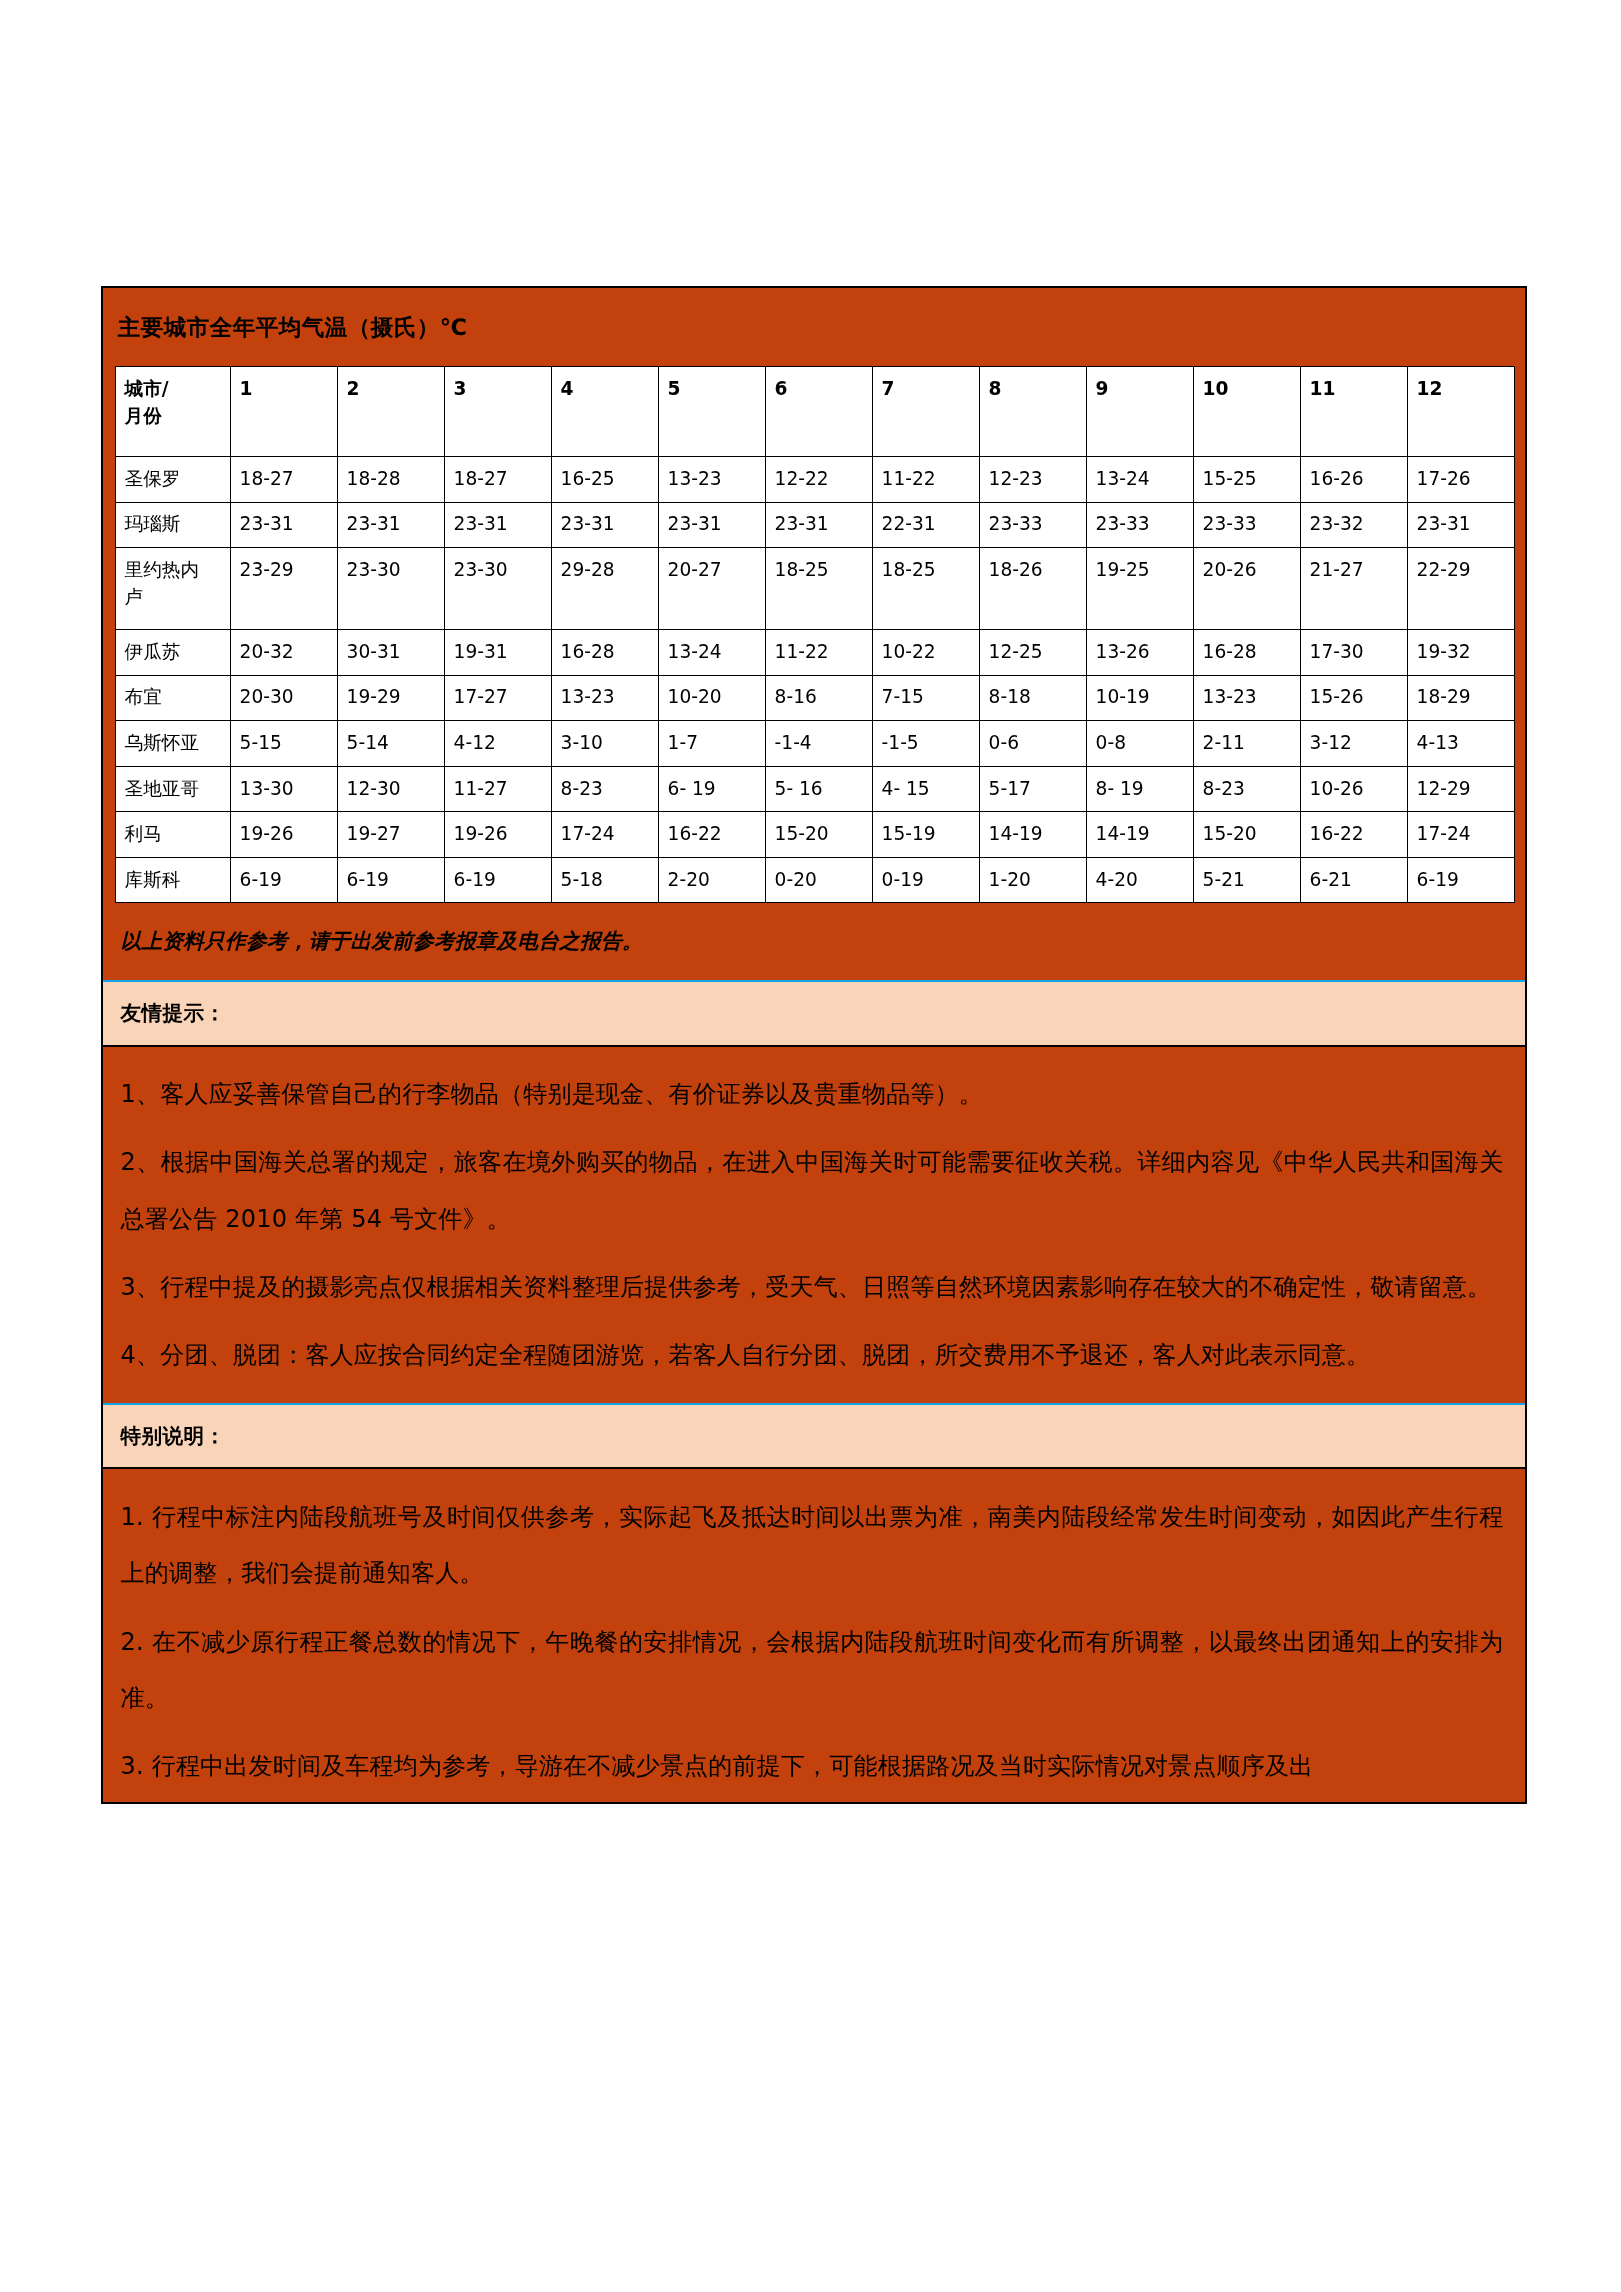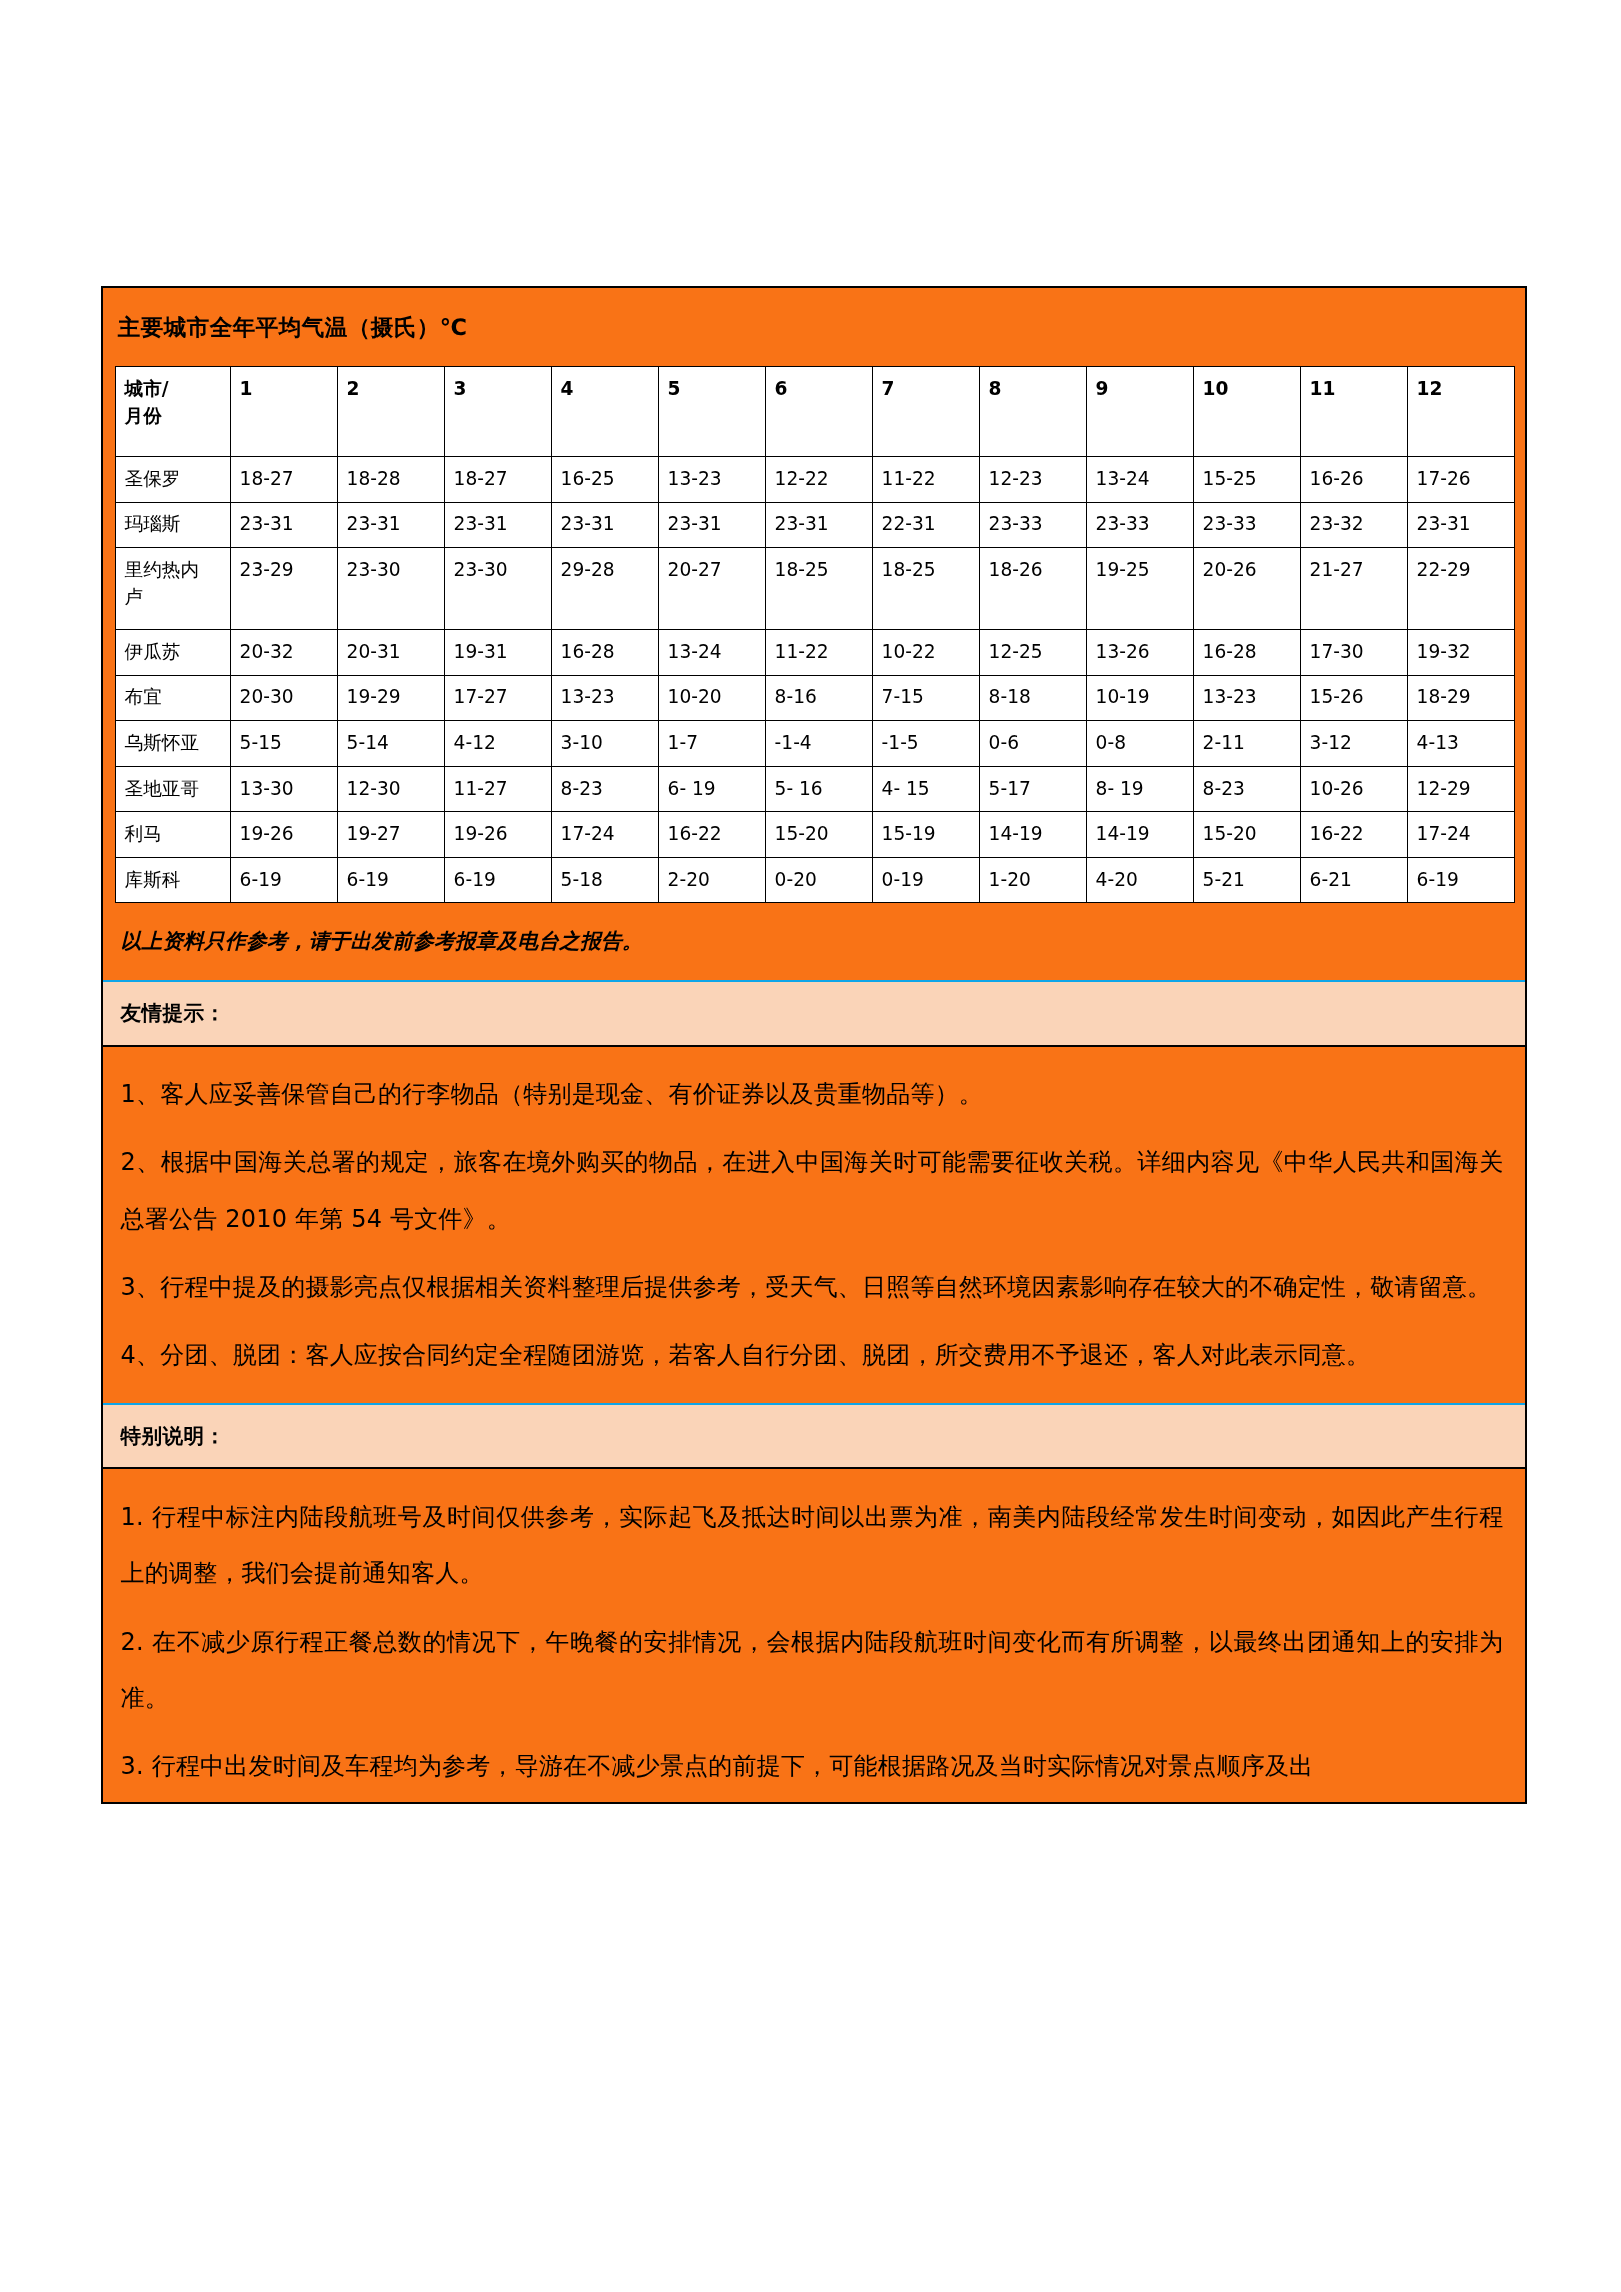--- a/index.html
+++ b/index.html
@@ -26,21 +26,21 @@
   }
 
   
   .doc-frame {
     position: absolute;
     left: 101px;
     top: 286px;
     width: 1426px;
     border: 2px solid #000000;
     box-sizing: border-box;
-    background: #f97316;
+    background: #c2410c;
   }
 
   
   .title-band {
     padding: 25.5px 0 25.5px 14.7px;
   }
   .doc-title {
     font-size: 22.5px;
     font-weight: bold;
     letter-spacing: 0.5px;
@@ -217,21 +217,21 @@
               <td>19-25</td>
               <td>20-26</td>
               <td>21-27</td>
               <td>22-29</td>
             </tr>
             <tr class="short">
               <td>
                 <span class="wrapline">伊瓜苏</span>
               </td>
               <td>20-32</td>
-              <td>20-31</td>
+              <td>30-31</td>
               <td>19-31</td>
               <td>16-28</td>
               <td>13-24</td>
               <td>11-22</td>
               <td>10-22</td>
               <td>12-25</td>
               <td>13-26</td>
               <td>16-28</td>
               <td>17-30</td>
               <td>19-32</td>

